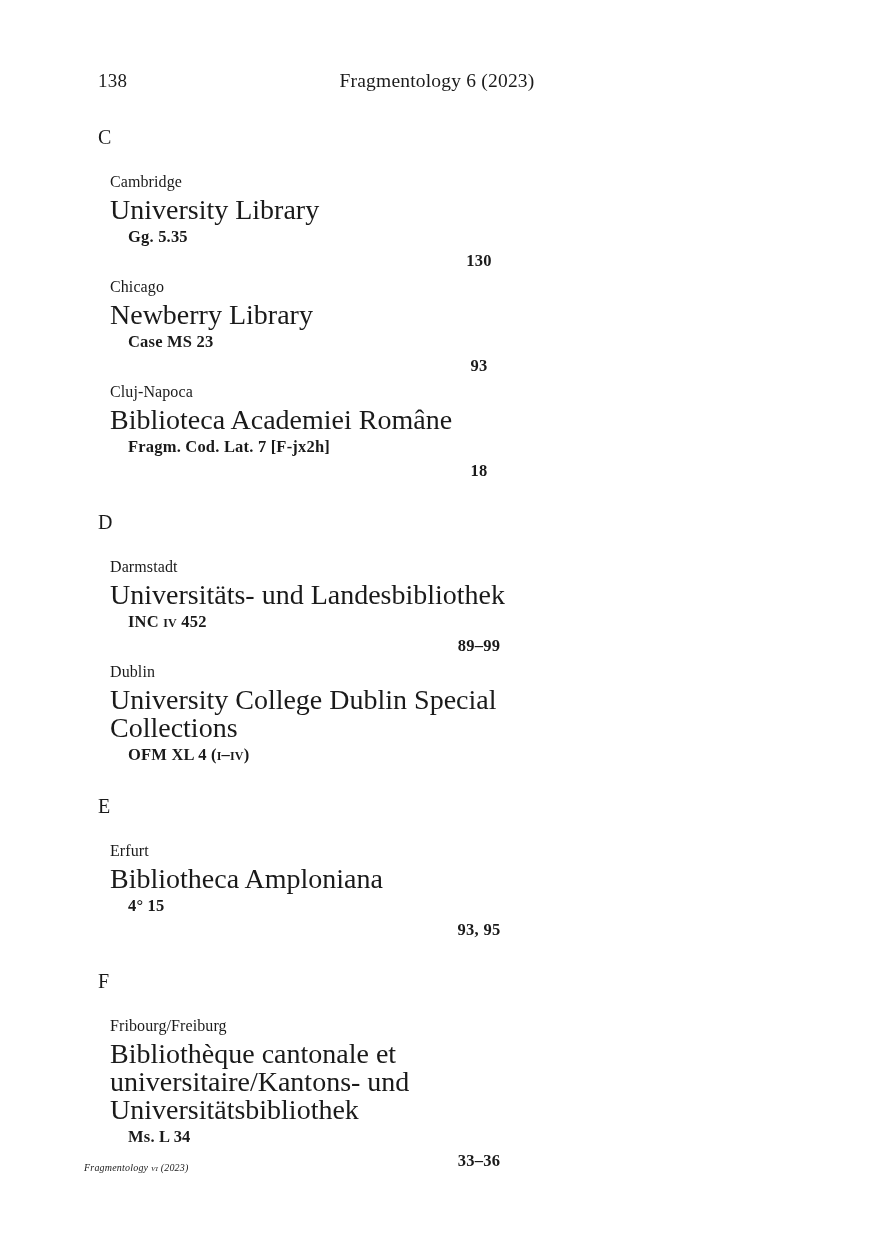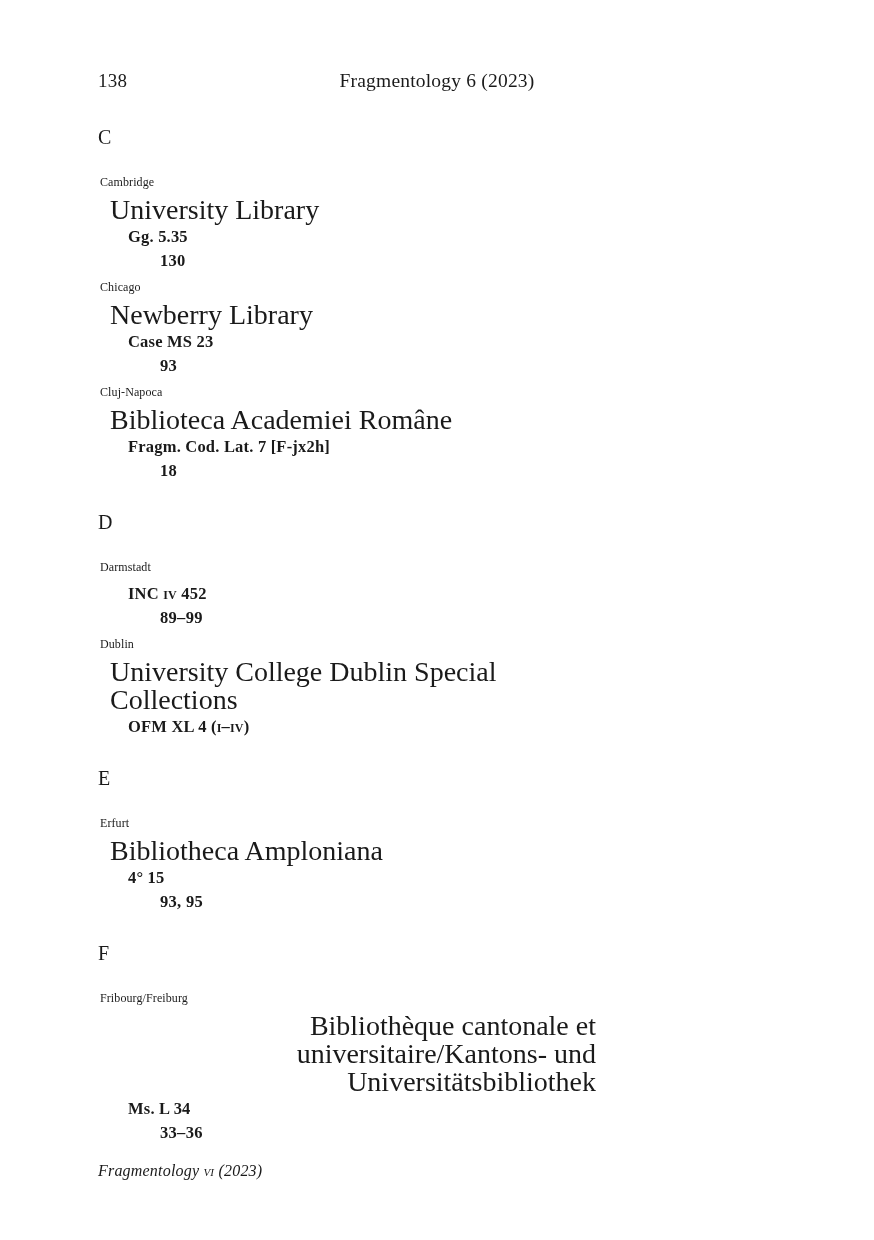--- a/index.html
+++ b/index.html
@@ -65,69 +65,69 @@
   }
 
   .section-letter {
     font-size: 20px;
     line-height: 26px;
     margin-bottom: 18px;
     letter-spacing: 0.3px;
   }
 
   .city {
-    font-size: 12px;
+    font-size: 16px;
     line-height: 28px;
-    margin-left: 2px;
+    margin-left: 12px;
     letter-spacing: 0.1px;
   }
 
   .institution {
     font-size: 28px;
     line-height: 28px;
     margin-left: 12px;
     max-width: 500px;
     text-indent: 0;
   }
   .institution.wrap {
     max-width: 486px;
-    text-align: right;
   }
 
   .shelfmark {
     font-weight: bold;
     font-size: 16.5px;
     line-height: 25px;
     margin-left: 30px;
     letter-spacing: 0.2px;
   }
   .shelfmark .sc {
     font-variant: small-caps;
     text-transform: lowercase;
   }
 
   .pages {
     font-weight: bold;
     font-size: 16.5px;
     line-height: 24px;
     margin-left: 62px;
     letter-spacing: 0.3px;
+    text-align: center;
   }
 
   .entry + .entry {
     margin-top: 0;
   }
 
   
   .footer {
     position: absolute;
-    left: 98px;
+    left: 84px;
     top: 1162px;
     font-style: italic;
-    font-size: 16px;
+    font-size: 10px;
     letter-spacing: 0.2px;
   }
   .footer .sc {
     font-variant: small-caps;
     text-transform: lowercase;
   }
 </style>
 </head>
 <body>
 
@@ -163,20 +163,21 @@
         <div class="shelfmark">Fragm. Cod. Lat. 7 [F-jx2h]</div>
         <div class="pages">18</div>
       </div>
     </div>
 
     <div class="section">
       <div class="section-letter">D</div>
 
       <div class="entry">
         <div class="city">Darmstadt</div>
+        <div class="institution">Universitäts- und Landesbibliothek</div>
         <div class="shelfmark"><span>INC </span><span class="sc">IV</span><span> 452</span></div>
         <div class="pages">89–99</div>
       </div>
 
       <div class="entry">
         <div class="city">Dublin</div>
         <div class="institution">University College Dublin Special Collections</div>
         <div class="shelfmark"><span>OFM XL 4 (</span><span class="sc">I–IV</span><span>)</span></div>
       </div>
     </div>

